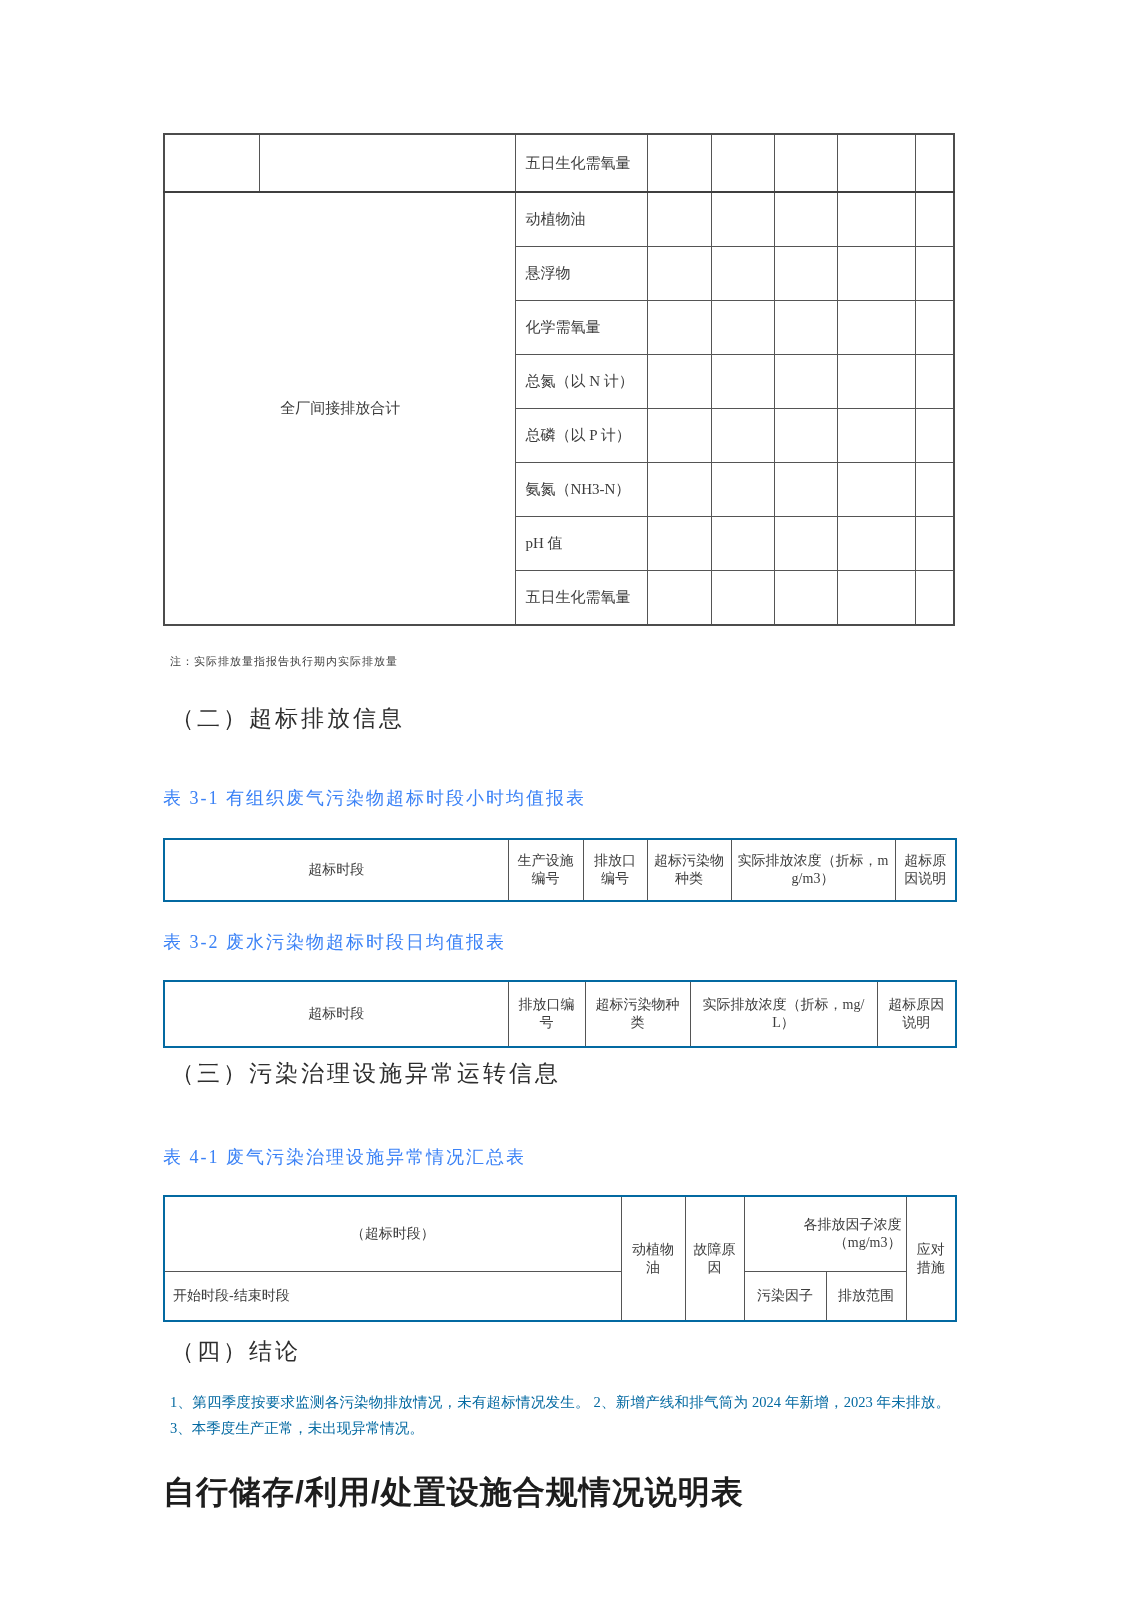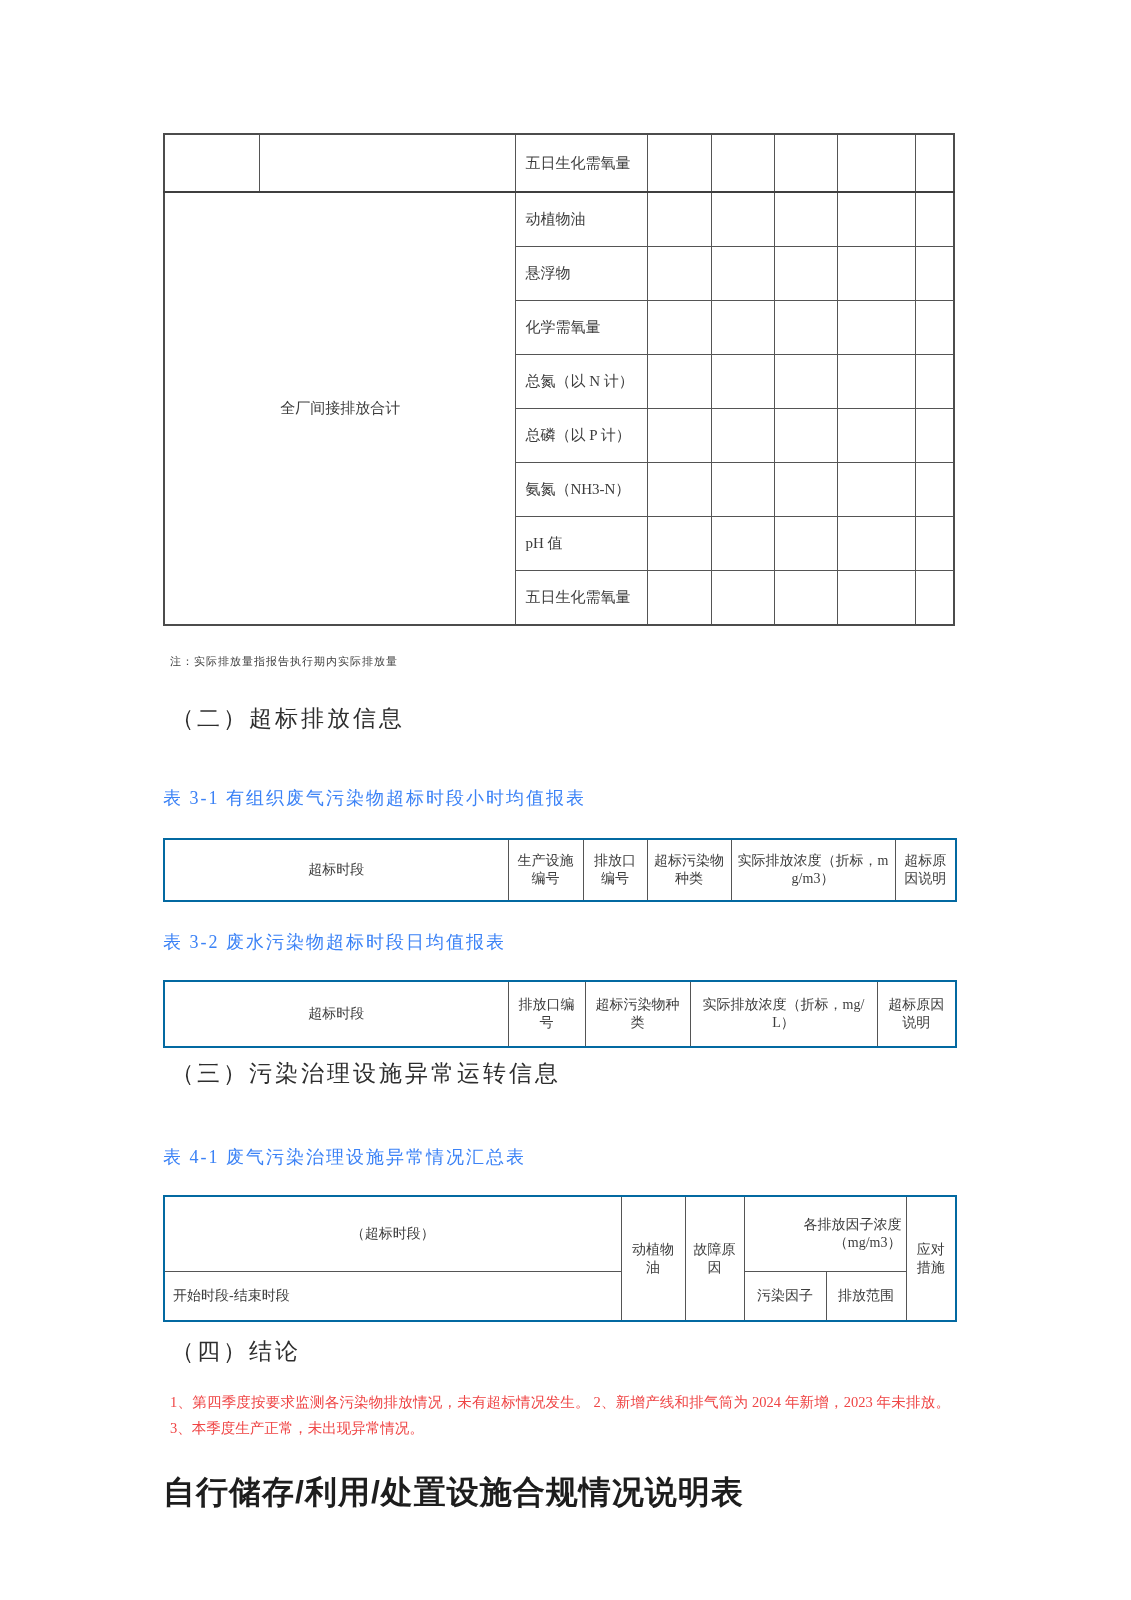--- a/index.html
+++ b/index.html
@@ -81,21 +81,21 @@
   table.t41 td.left { text-align: left; padding-left: 8px; }
   table.t41 td.pre { white-space: pre-line; text-align: right; }
   .h4-heading { margin-top: 14px; }
   .conclusion {
     margin-top: 22px;
     padding-left: 7px;
     width: 780px;
     font-size: 14.5px;
     line-height: 1.8;
     text-align: justify;
-    color: #ef4444;
+    color: #0369a1;
   }
   .footer-title {
     margin-top: 30px;
     font-family: "Liberation Sans", "DejaVu Sans", sans-serif;
     font-size: 32px;
     font-weight: bold;
     color: #1d1d1d;
     letter-spacing: 1px;
   }
 </style>

